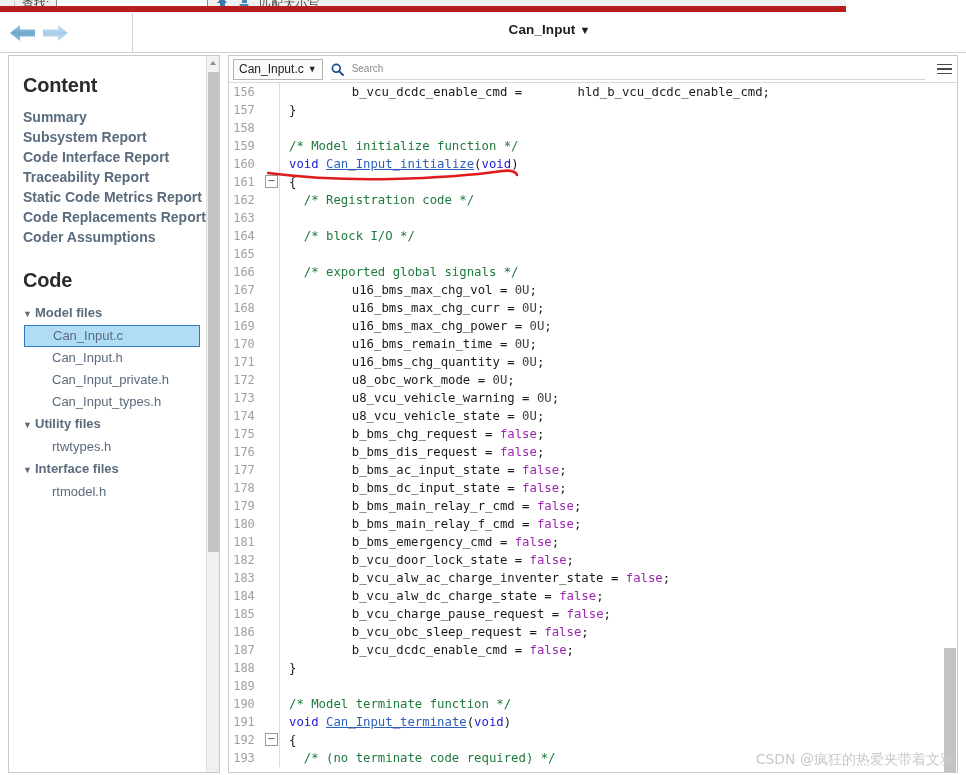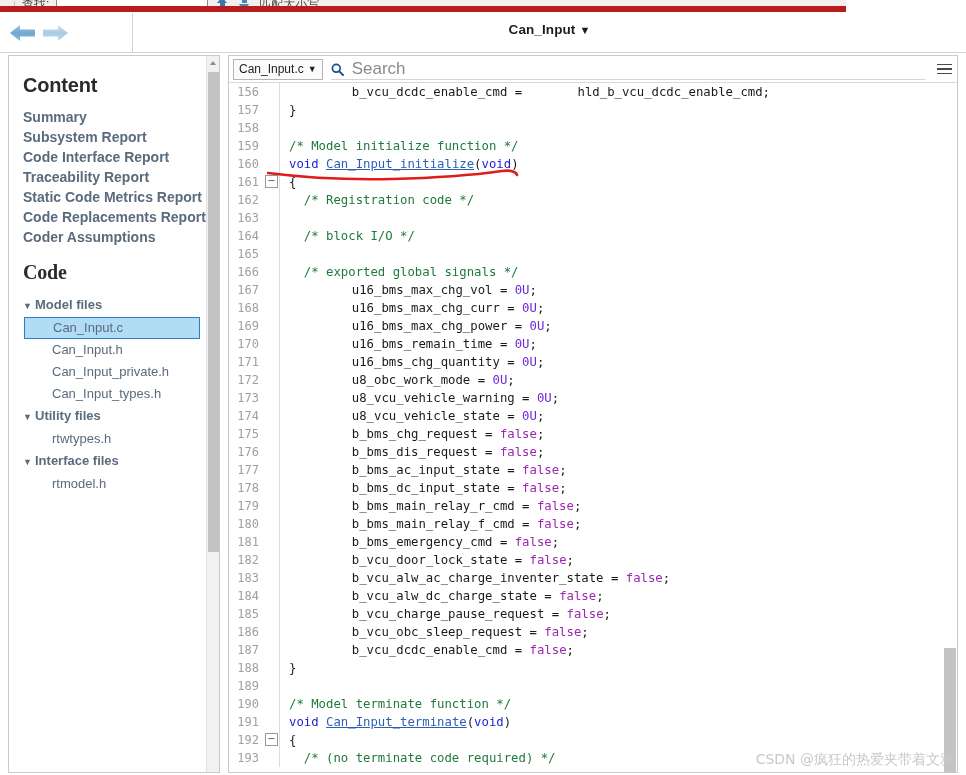--- a/index.html
+++ b/index.html
@@ -91,21 +91,21 @@
   }
   #sidebar-content {
     position: absolute; left: 0; top: 0; width: 199px; height: 100%;
     padding: 12px 0 0 14px;
     overflow: hidden;
   }
   .section-heading {
     font-size: 20px; font-weight: bold; color: #2b2b2b;
     margin: 6px 0 10px 0; letter-spacing: -0.2px;
   }
-  #code-heading { margin-top: 14px; font-family: Liberation Serif, serif; }
+  #code-heading { margin-top: 22px; }
   .nav-link {
     font-size: 14px; font-weight: bold; color: #5a6b7d;
     line-height: 20px; cursor: pointer; white-space: nowrap;
   }
   .tree-group {
     font-size: 13px; font-weight: bold; color: #5a6b7d;
     line-height: 21px; white-space: nowrap; cursor: pointer;
   }
   .tree-group .tri {
     display: inline-block; width: 12px;
@@ -164,21 +164,21 @@
   }
   #file-select .caret { font-size: 9px; }
   #search-area {
     flex: 1; height: 21px; margin-left: 8px; margin-right: 6px;
     display: flex; align-items: center; gap: 6px;
     border-bottom: 1px solid #d5d5d5;
   }
   .magnifier { width: 13px; height: 13px; flex: none; }
   #search-input {
     flex: 1; border: none; outline: none; background: transparent;
-    font-size: 17px; color: #333;
+    font-size: 10px; color: #333;
     font-family: "Liberation Sans", sans-serif;
   }
   #search-input::placeholder { color: #8a8a8a; }
   #hamburger {
     width: 26px; height: 100%;
     display: flex; flex-direction: column; justify-content: center;
     align-items: center; gap: 3px; cursor: pointer; flex: none;
   }
   #hamburger span { display:block; width: 15px; height: 1.5px; background: #4a4a4a; }
 
@@ -197,21 +197,21 @@
     background: #ffffff;
   }
   #code-scroll-thumb {
     position: absolute; right: 1px; top: 565px; width: 12px; height: 125px;
     background: #c3c3c3;
   }
   .code-line {
     display: flex; align-items: center; height: 18px; white-space: pre;
   }
   .ln {
-    width: 34px; flex: none; text-align: right;
+    width: 34px; flex: none; text-align: center;
     color: #a0a0a0; font-size: 12px; padding-right: 4px;
     font-family: "DejaVu Sans Mono", monospace;
   }
   .fold {
     width: 16px; flex: none; position: relative; height: 18px;
   }
   .fold.has-box::after {
     content: "\2212";
     position: absolute; left: 2px; top: 2px;
     width: 11px; height: 11px; line-height: 9px; text-align: center;
@@ -220,21 +220,21 @@
     background: #fff;
   }
   .gutter-rule {
     width: 1px; flex: none; height: 18px; background: #dcdcdc; margin-right: 9px;
   }
   .src { flex: 1; color: #1a1a1a; }
   .tk-comment { color: #1f7a3d; }
   .tk-kw { color: #1c1cd4; }
   .tk-fn { color: #2c5fb8; text-decoration: underline; }
   .tk-id { color: #1a1a1a; padding-left: 48px; }
-  .tk-num { color: #6d28d9; text-align: right; }
+  .tk-num { color: #404040; text-align: right; }
   .tk-bool { color: #9c27b0; }
   .tk-punct { color: #1a1a1a; }
 
   
   #red-underline {
     position: absolute; left: 38px; top: 86px;
     width: 254px; height: 16px; pointer-events: none;
   }
 
   

